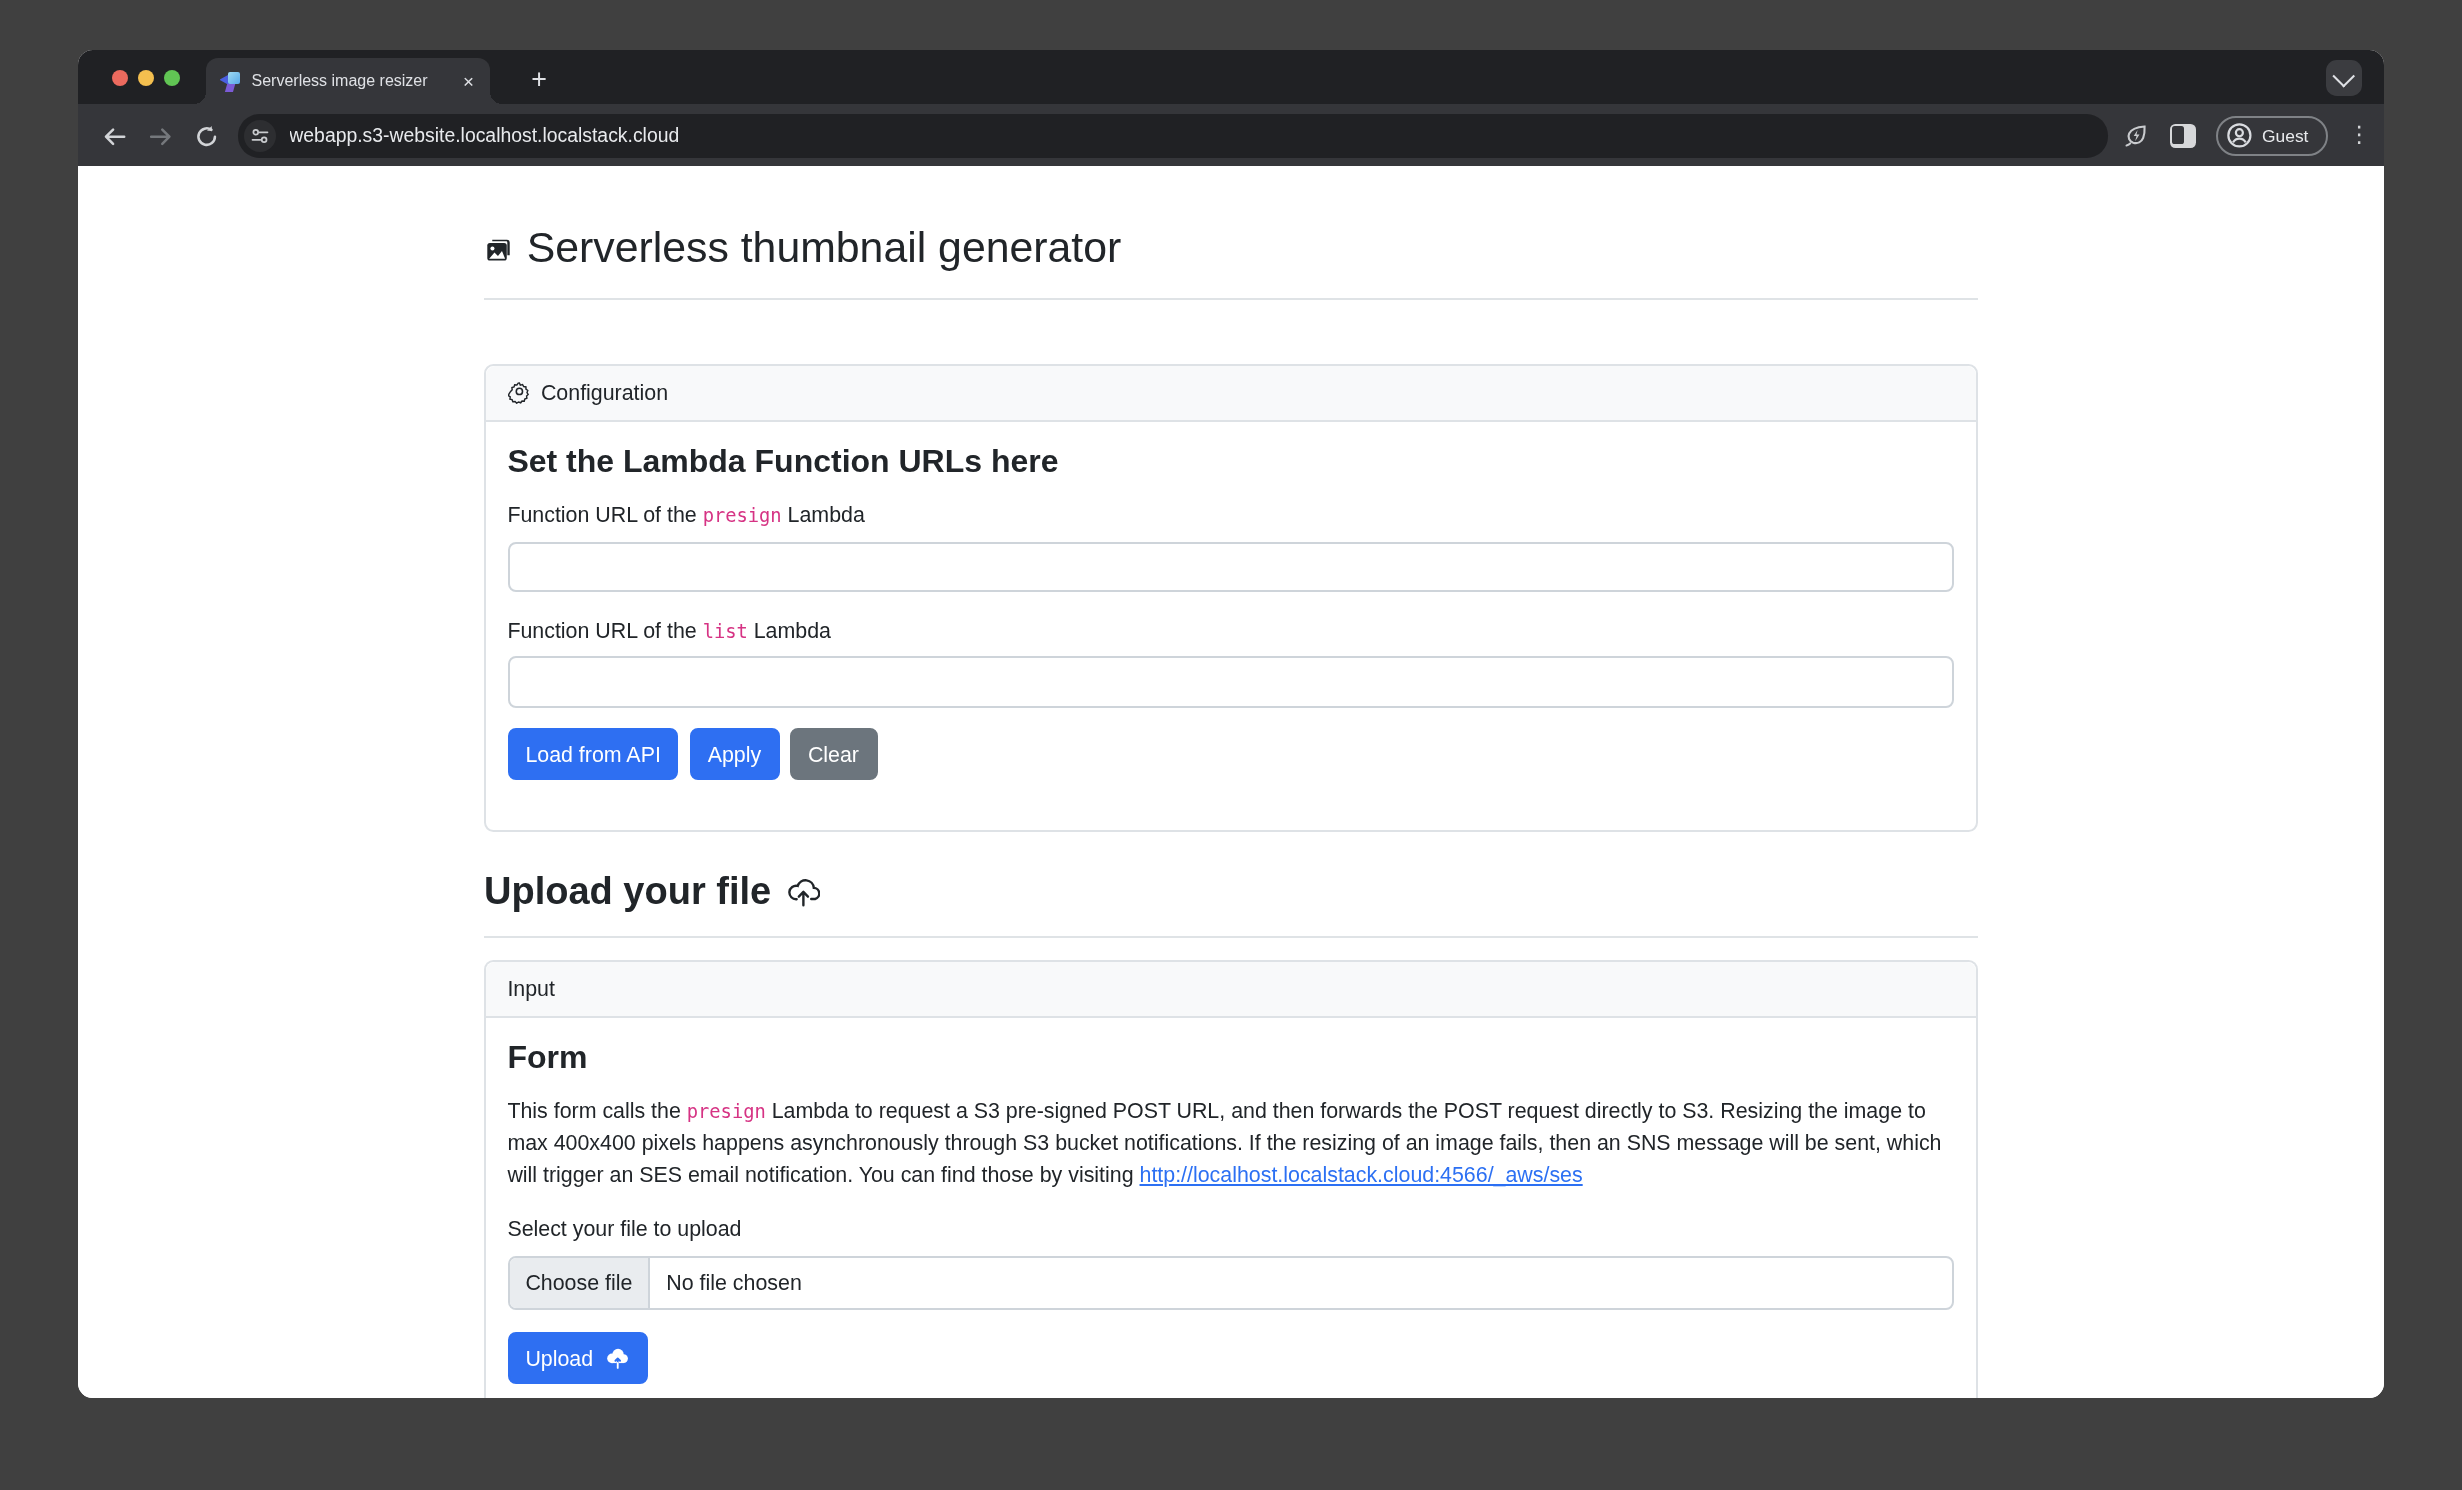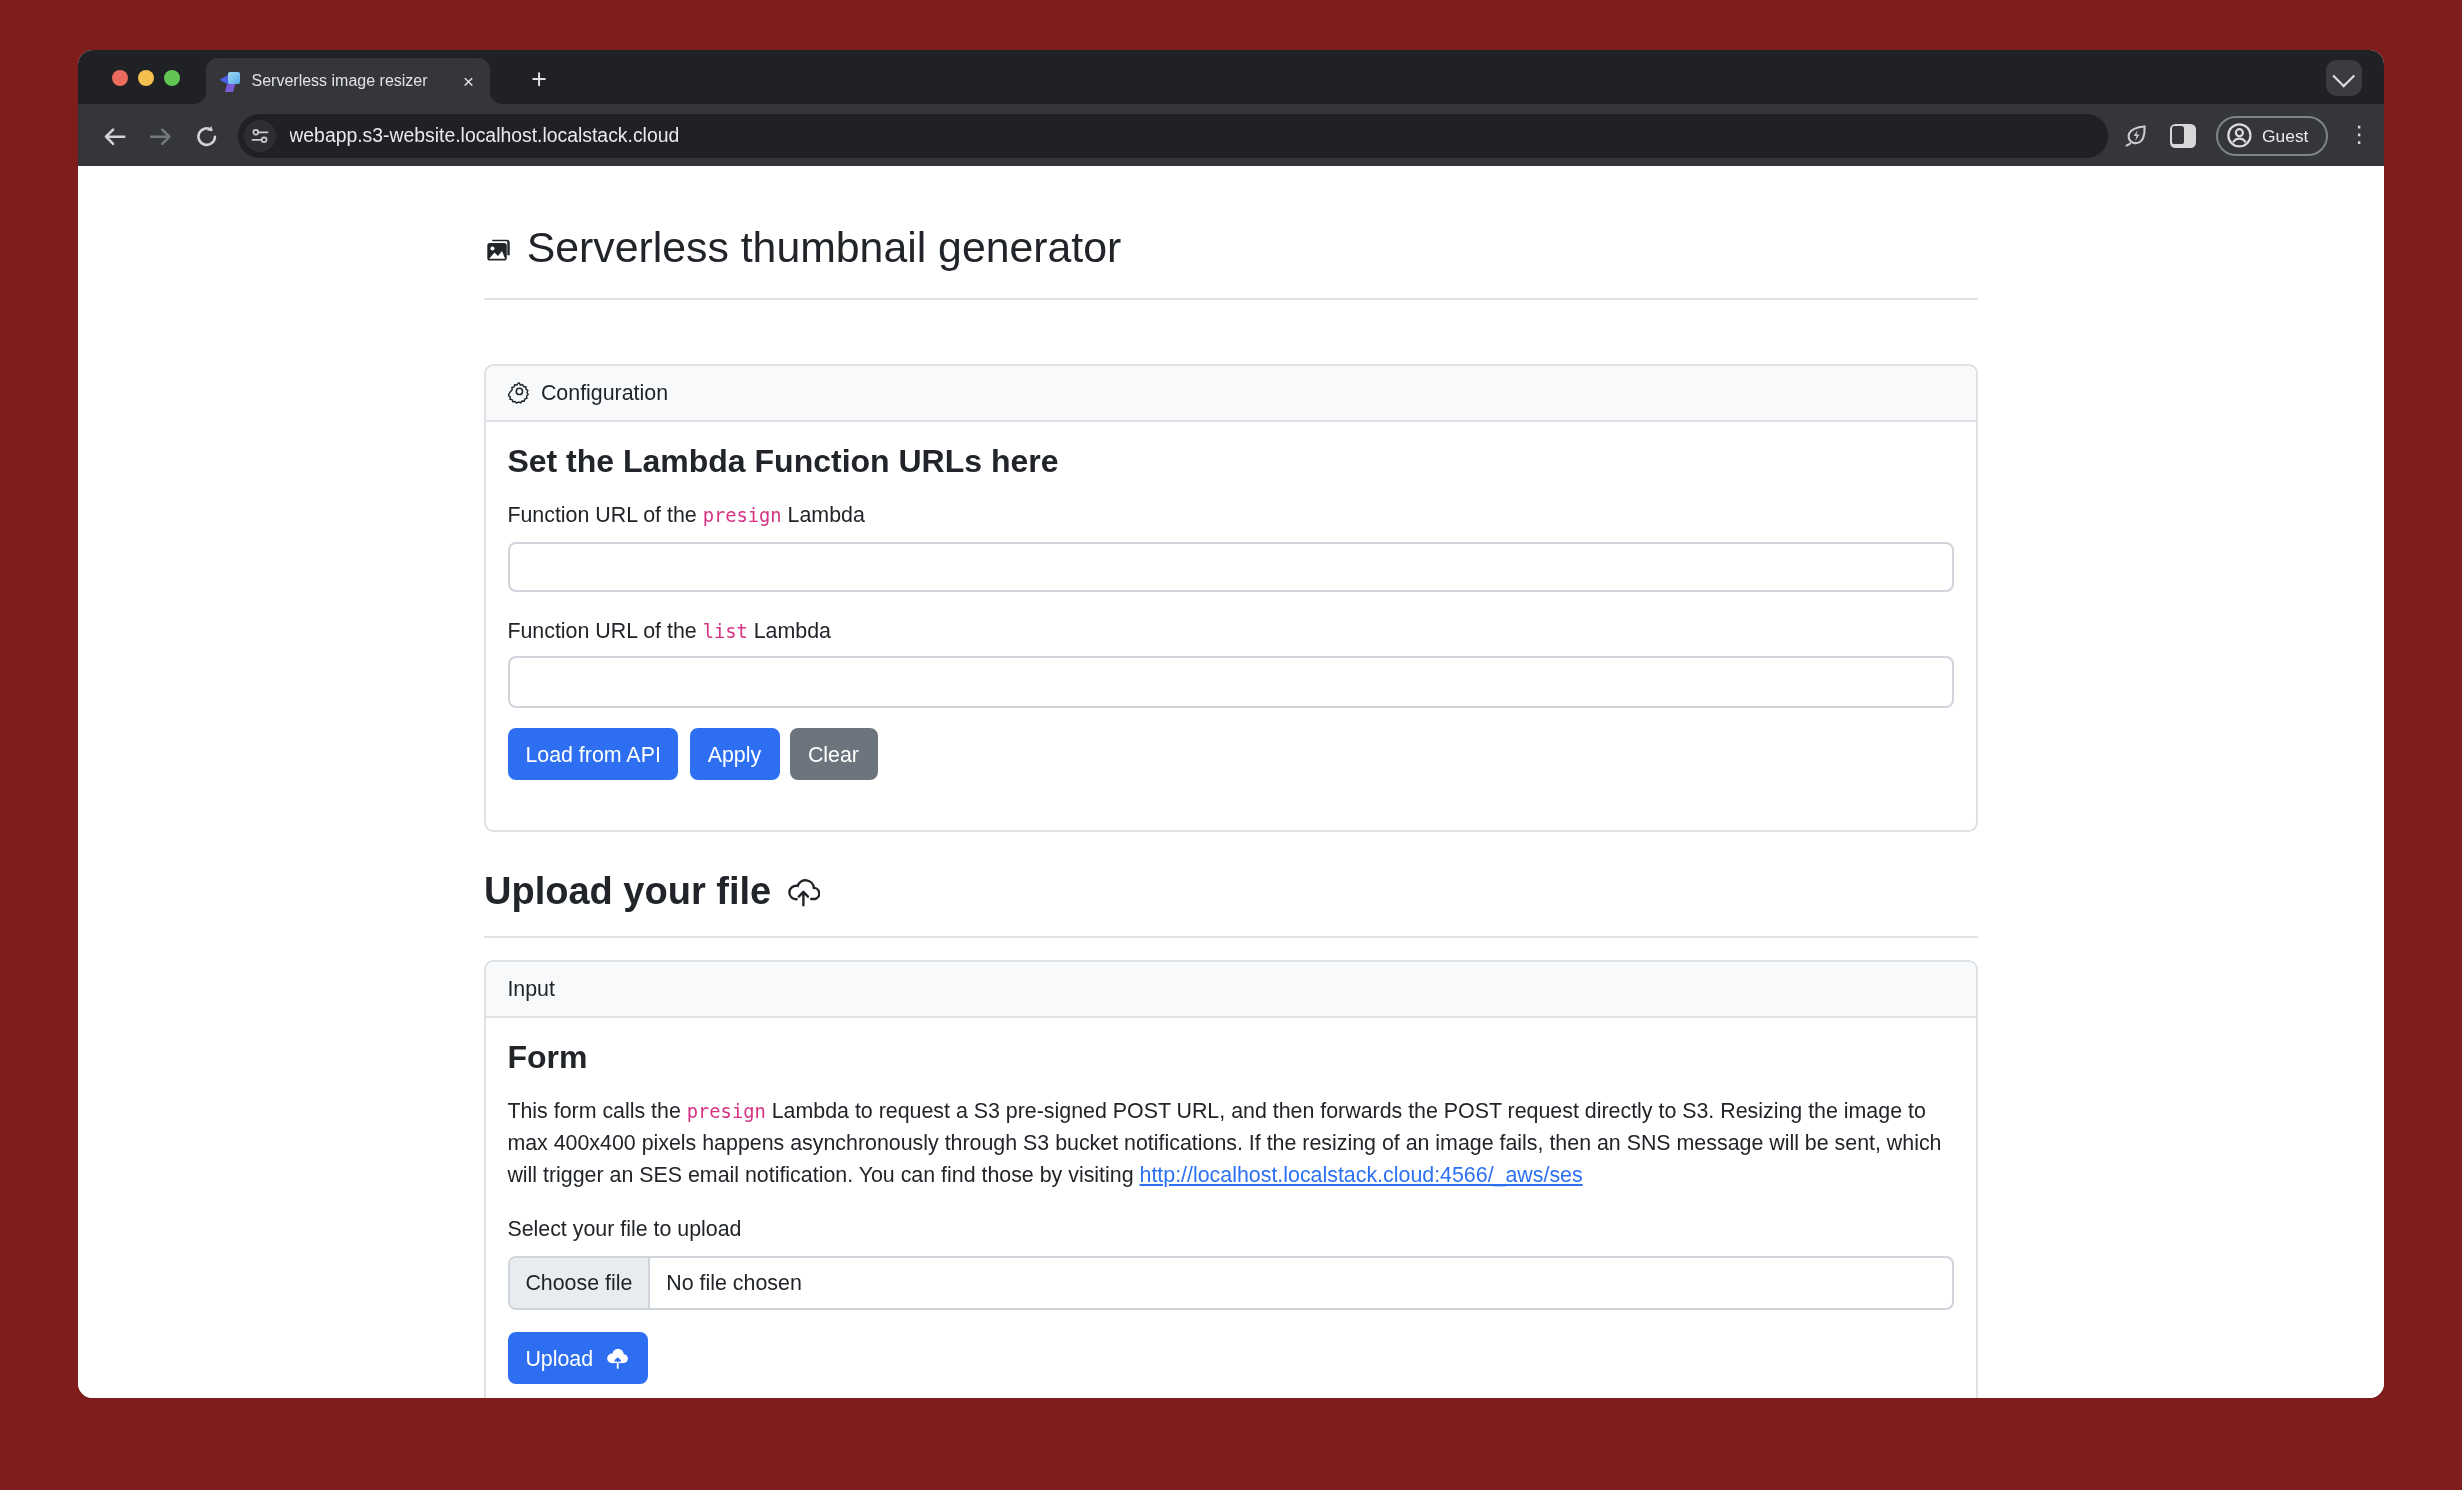--- a/index.html
+++ b/index.html
@@ -1,16 +1,16 @@
 <!DOCTYPE html>
 <html style="font-size:10.7px"><head>
 <meta charset="utf-8">
 <style>
   html,body{margin:0;padding:0;background:#000;}
-  .viewport{position:relative;width:2462px;height:1491px;background:#7f1d1d;overflow:hidden;}
+  .viewport{position:relative;width:2462px;height:1491px;background:#404040;overflow:hidden;}
   .design{position:absolute;left:0;top:0;width:1231px;height:745px;transform:scale(2);transform-origin:0 0;
           font-family:"Liberation Sans",sans-serif;-webkit-font-smoothing:antialiased;}
 
   
   .window{position:absolute;left:39px;top:25px;width:1153px;height:674px;border-radius:7.4px;overflow:hidden;background:#fff;}
 
   
   .tabstrip{position:relative;height:27.4px;background:#202124;}
   .lights{position:absolute;left:16.7px;top:10px;display:flex;gap:5.4px;}
   .light{width:8px;height:8px;border-radius:50%;}

